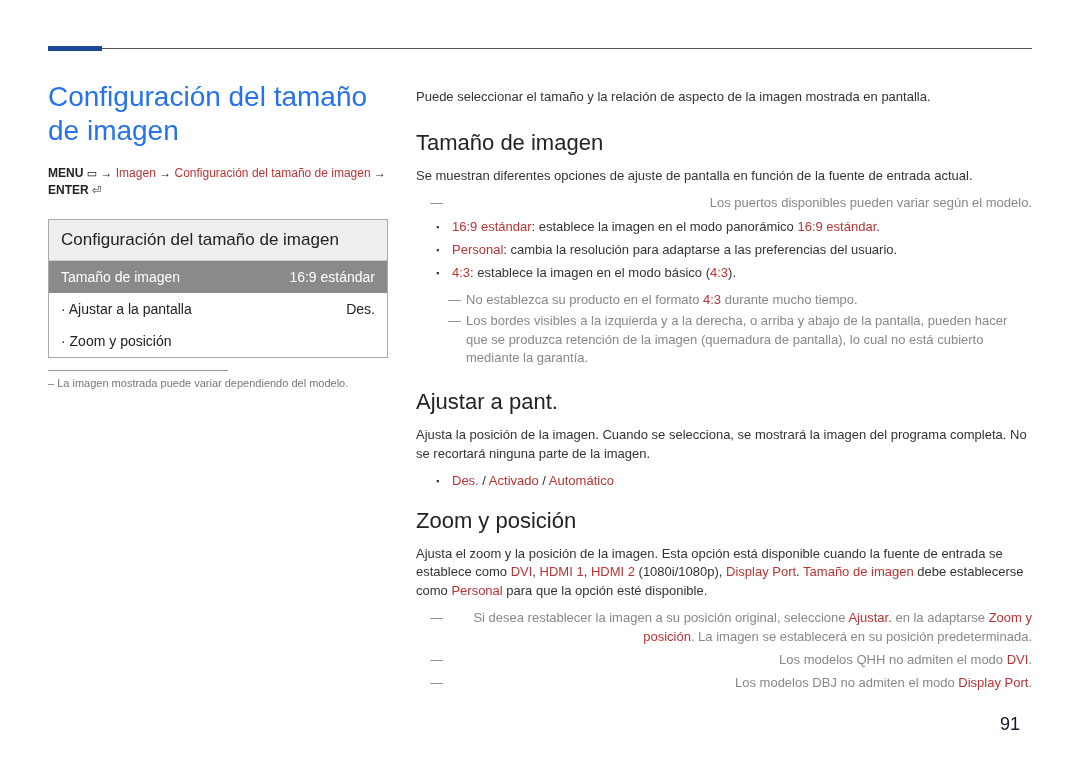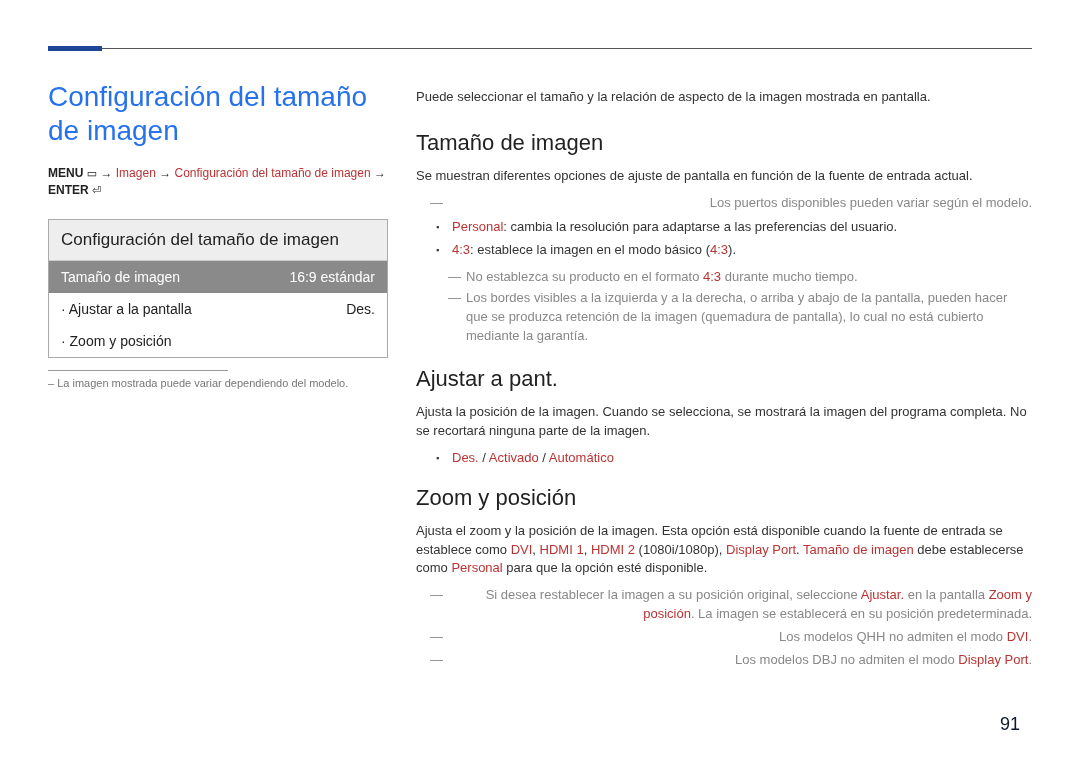--- a/index.html
+++ b/index.html
@@ -148,20 +148,23 @@
   </div>
 
   <div class="right-col">
     <p class="intro">Puede seleccionar el tamaño y la relación de aspecto de la imagen mostrada en pantalla.</p>
 
     <h2 class="section">Tamaño de imagen</h2>
     <p class="para">Se muestran diferentes opciones de ajuste de pantalla en función de la fuente de entrada actual.</p>
     <div class="note">Los puertos disponibles pueden variar según el modelo.</div>
     <ul class="bullets">
       <li>
+        <span class="red">16:9 estándar</span><span>: establece la imagen en el modo panorámico </span><span class="red">16:9 estándar</span>.
+      </li>
+      <li>
         <span class="red">Personal</span><span>: cambia la resolución para adaptarse a las preferencias del usuario.</span>
       </li>
       <li>
         <span class="red">4:3</span><span>: establece la imagen en el modo básico (</span><span class="red">4:3</span><span>).</span>
       </li>
     </ul>
     <div class="subnote">
       <span>No establezca su producto en el formato </span><span class="red">4:3</span><span> durante mucho tiempo.</span>
     </div>
     <div class="subnote" style="margin-left:36px;padding-left:14px;">
@@ -174,21 +177,21 @@
       <li>
         <span class="red">Des.</span> / <span class="red">Activado</span> / <span class="red">Automático</span>
       </li>
     </ul>
 
     <h2 class="section" style="margin-top:14px">Zoom y posición</h2>
     <p class="para">
       <span>Ajusta el zoom y la posición de la imagen. Esta opción está disponible cuando la fuente de entrada se establece como </span><span class="red">DVI</span>, <span class="red">HDMI 1</span>, <span class="red">HDMI 2</span><span> (1080i/1080p), </span><span class="red">Display Port</span><span>. </span><span class="red">Tamaño de imagen</span><span> debe establecerse como </span><span class="red">Personal</span><span> para que la opción esté disponible.</span>
     </p>
     <div class="note">
-      <span>Si desea restablecer la imagen a su posición original, seleccione </span><span class="red">Ajustar.</span><span> en la pantalla </span><span class="red">Zoom y posición</span><span>. La imagen se establecerá en su posición predeterminada.</span>
+      <span>Si desea restablecer la imagen a su posición original, seleccione </span><span class="red">Ajustar.</span><span> en la adaptarse </span><span class="red">Zoom y posición</span><span>. La imagen se establecerá en su posición predeterminada.</span>
     </div>
     <div class="note">
       <span>Los modelos QHH no admiten el modo </span><span class="red">DVI</span>.
     </div>
     <div class="note">
       <span>Los modelos DBJ no admiten el modo </span><span class="red">Display Port</span>.
     </div>
   </div>
 </div>
 

